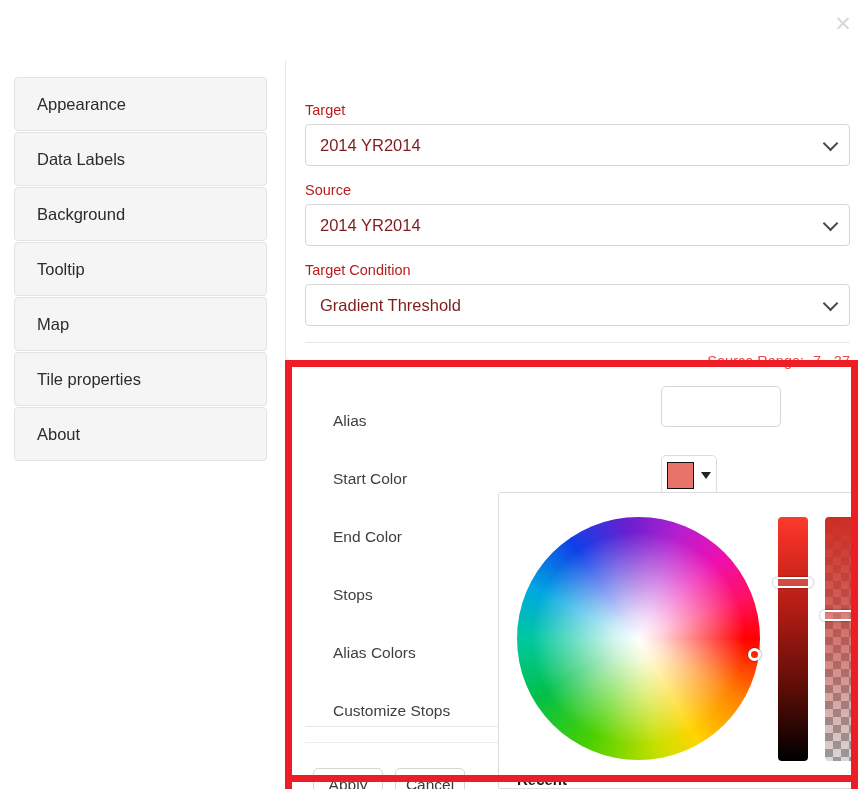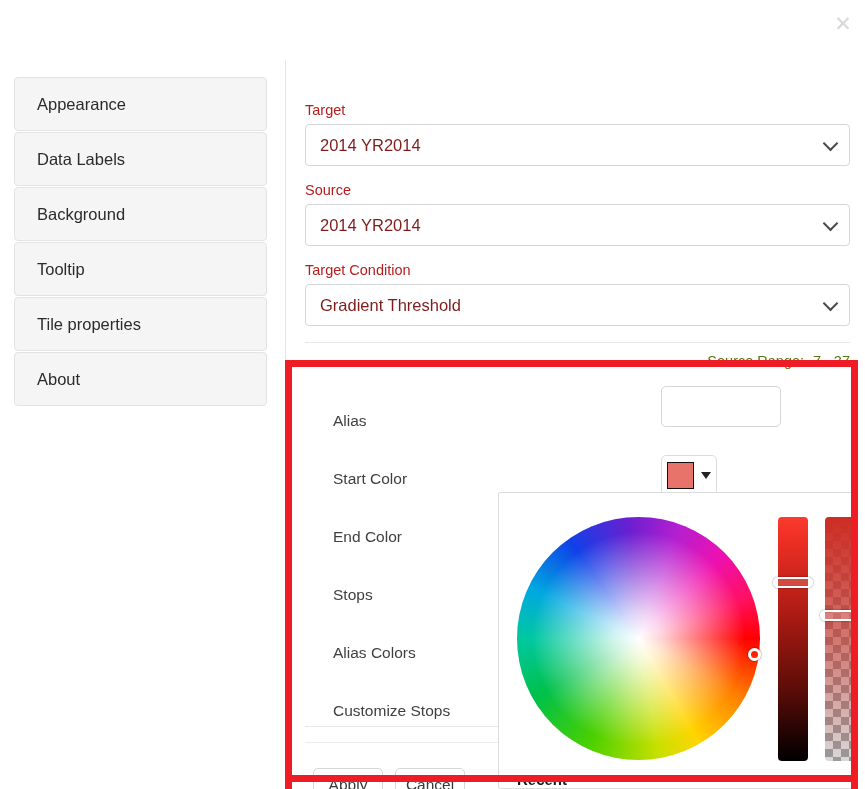--- a/index.html
+++ b/index.html
@@ -98,21 +98,21 @@
 
   .hr {
     height: 1px;
     background: #e8e8e8;
     margin: 8px 0 0 0;
   }
 
   .source-range {
     text-align: right;
     font-size: 14.5px;
-    color: #4d7c0f;
+    color: #ef4444;
     margin-top: 10px;
   }
 
   
   .rows { position: absolute; left: 305px; top: 392px; width: 545px; }
   .row {
     position: relative;
     height: 58px;
     display: flex;
     align-items: center;
@@ -284,20 +284,24 @@
     </div>
     <div class="side-item">
       <span>Background</span>
       <span class="chev"></span>
     </div>
     <div class="side-item">
       <span>Tooltip</span>
       <span class="chev"></span>
     </div>
     <div class="side-item">
+      <span>Map</span>
+      <span class="chev"></span>
+    </div>
+    <div class="side-item">
       <span>Tile properties</span>
       <span class="chev"></span>
     </div>
     <div class="side-item">
       <span>About</span>
       <span class="chev"></span>
     </div>
   </div>
 
   <div class="content">

